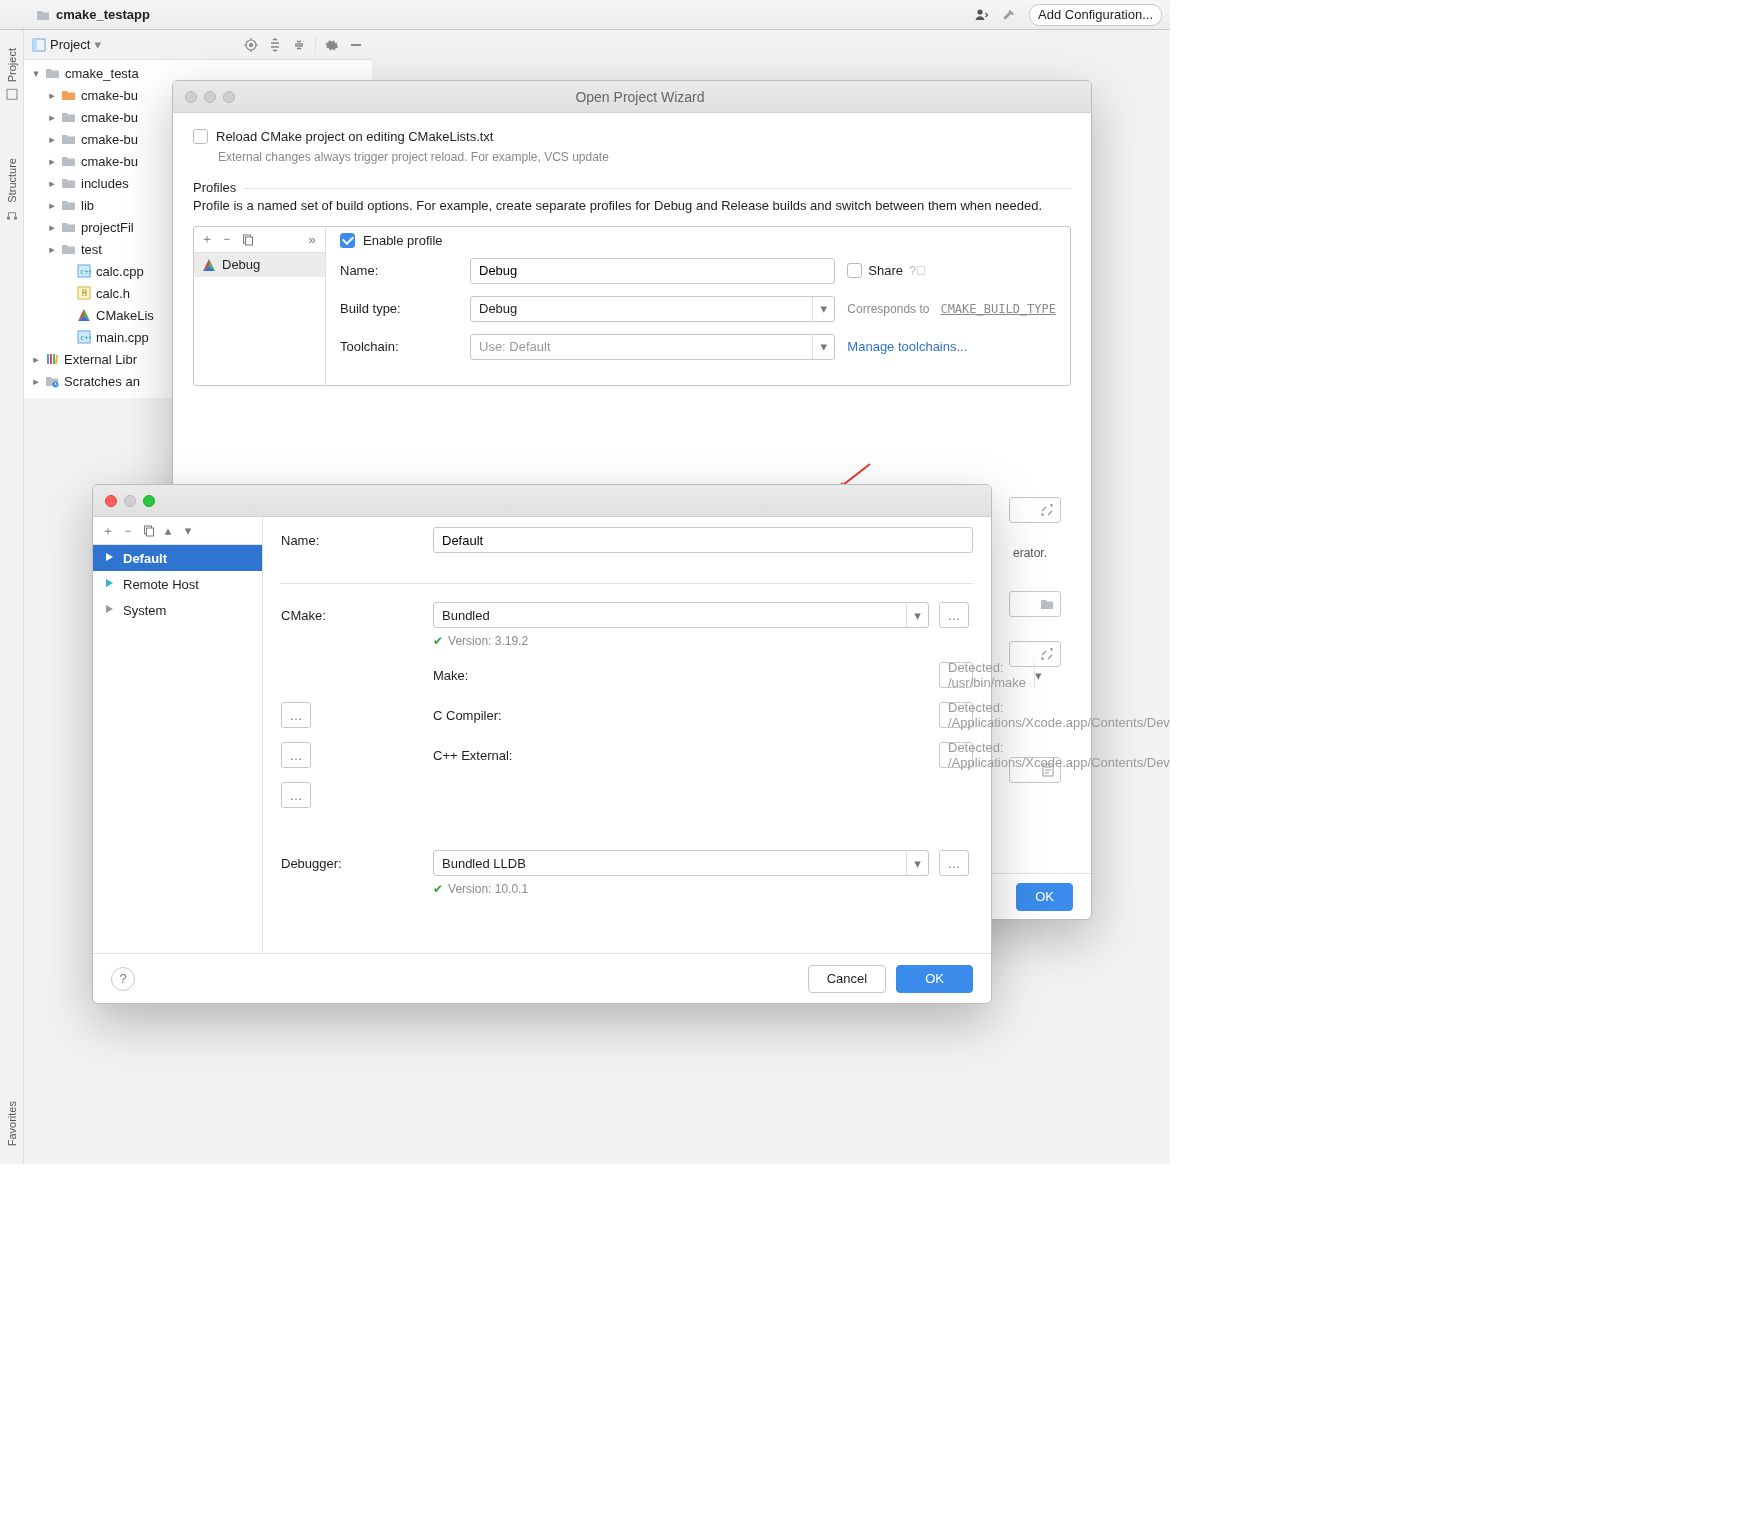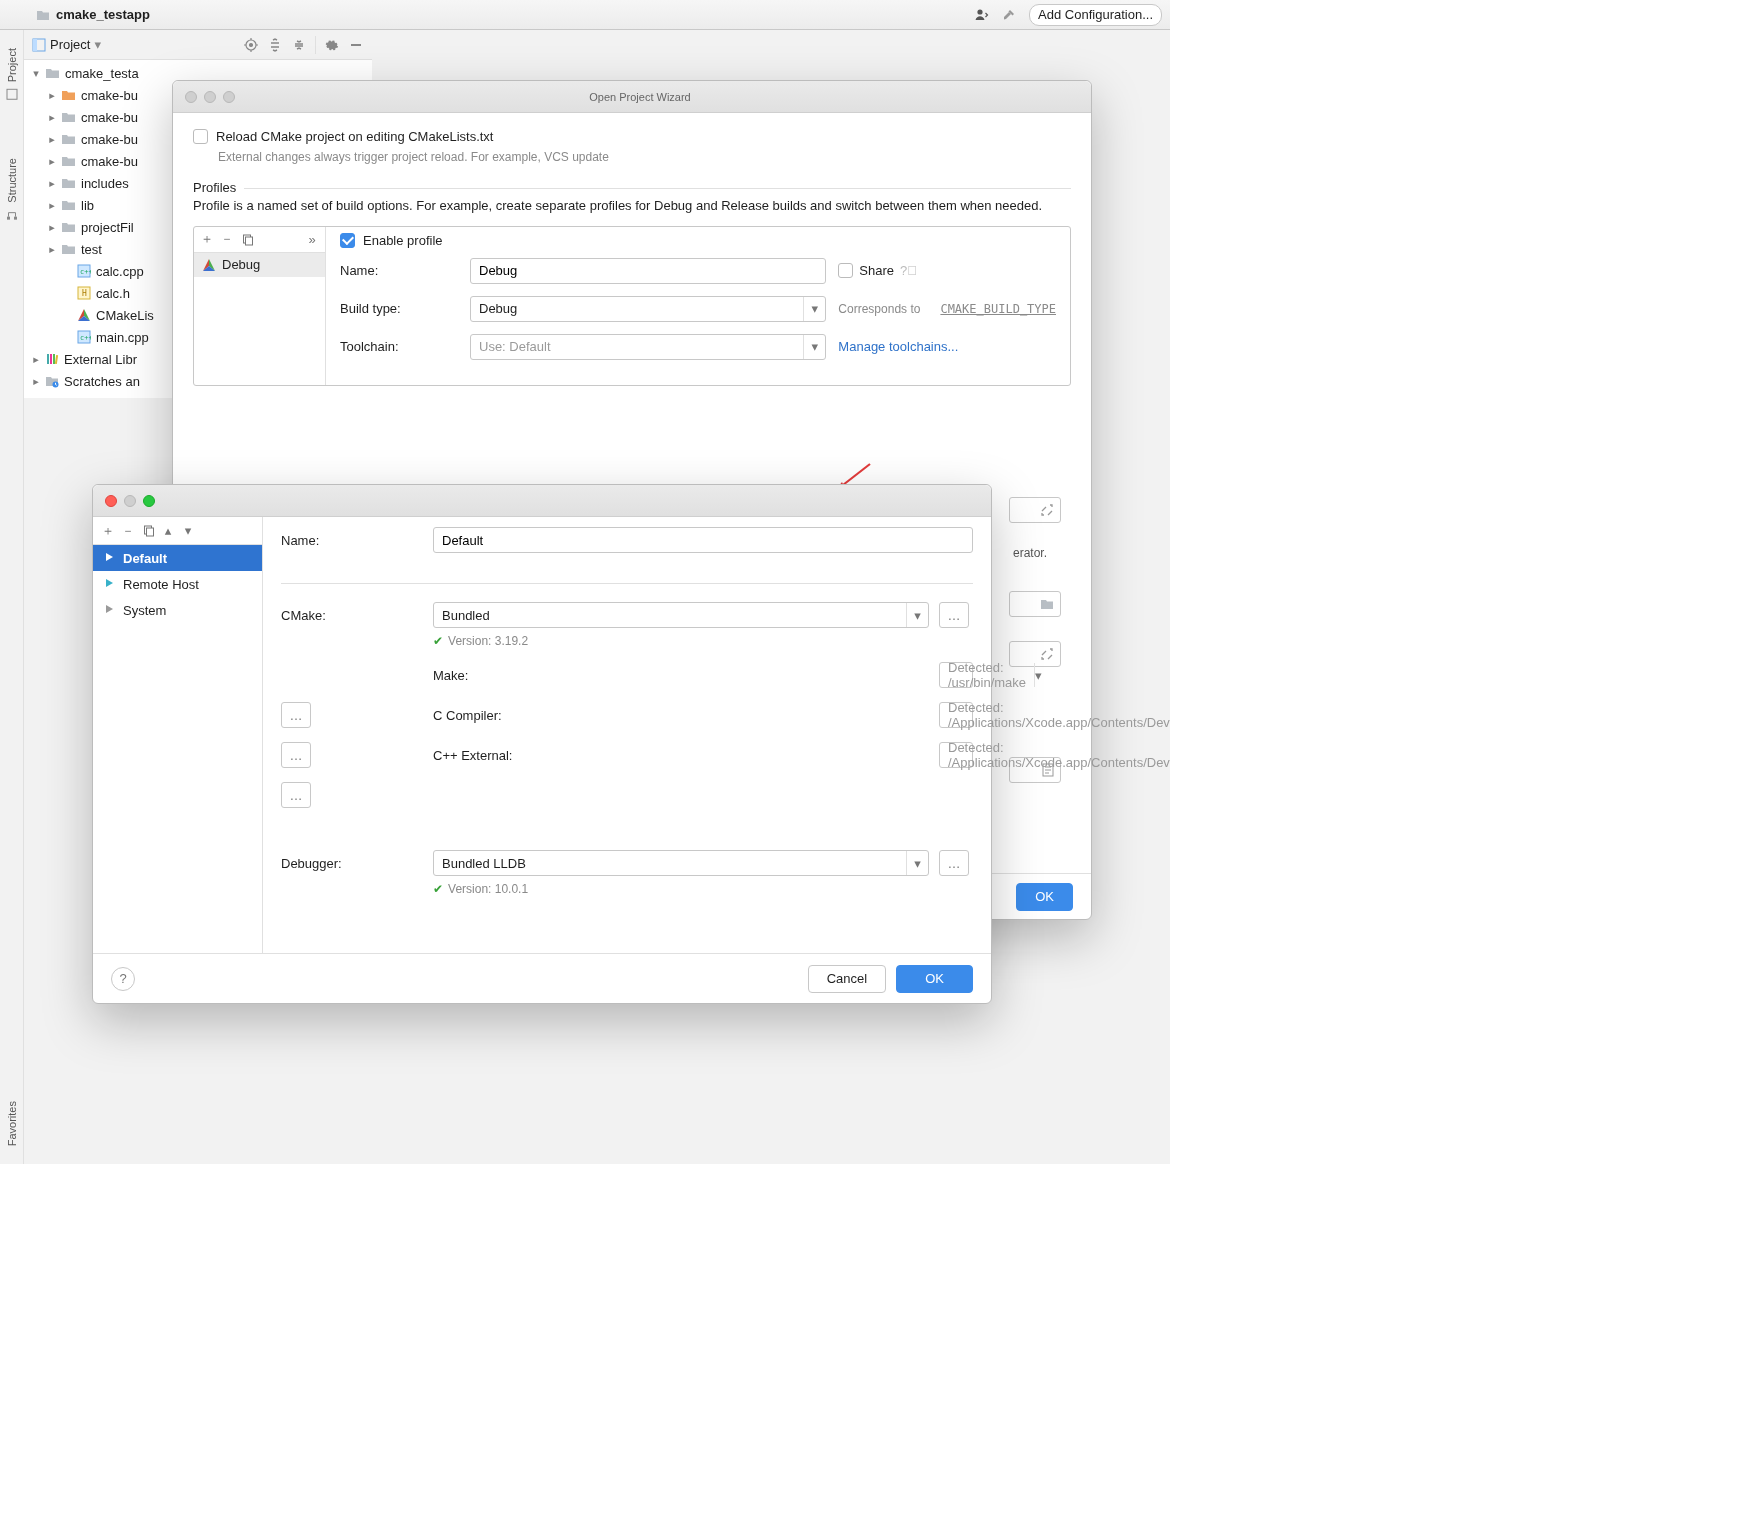--- a/index.html
+++ b/index.html
@@ -55,21 +55,21 @@
   .fold svg{display:block;}
   .fic{width:14px;height:14px;margin:0 5px 0 3px;}
 
   
   .dlg{position:absolute;background:var(--panel);border:1px solid #bcbcbc;border-radius:6px;box-shadow:0 18px 50px rgba(0,0,0,.25);}
   .wizard{left:172px;top:80px;width:920px;height:840px;}
   .dlg-title{height:32px;background:linear-gradient(var(--titlebar),#e0e0e0);border-radius:6px 6px 0 0;display:flex;align-items:center;padding:0 12px;border-bottom:1px solid #cfcfcf;color:#666;}
   .traffic{display:flex;gap:7px;margin-right:10px;}
   .dot{width:12px;height:12px;border-radius:50%;}
   .dot.grey{background:#cfcfcf;border:1px solid #b8b8b8;}
-  .dlg-title .t{flex:1;text-align:center;font-size:11px;}
+  .dlg-title .t{flex:1;text-align:center;font-size:14px;}
 
   .wiz-body{padding:16px 20px 14px 20px;}
   .chk-row{display:flex;align-items:center;gap:8px;margin-bottom:4px;}
   .chk{width:15px;height:15px;border:1px solid #bbb;border-radius:3px;background:#fff;display:flex;align-items:center;justify-content:center;}
   .chk.checked{background:var(--blue);border-color:var(--blue);}
   .chk.checked::after{content:"";width:8px;height:5px;border-left:2px solid #fff;border-bottom:2px solid #fff;transform:rotate(-45deg) translate(1px,-1px);}
   .hint{color:var(--muted);font-size:12px;margin:6px 0 16px 25px;}
   .sec-title{font-size:13px;margin-bottom:2px;}
   .desc{font-size:13px;line-height:1.45;margin-bottom:10px;}
 
@@ -81,21 +81,21 @@
   .pb-item.sel{background:#ebebeb;}
   .cmake-ico{width:14px;height:14px;}
   .pb-right{flex:1;padding:4px 14px 10px 14px;display:flex;flex-direction:column;gap:10px;}
 
   .frm{display:grid;grid-template-columns:118px 1fr auto;align-items:center;column-gap:12px;row-gap:12px;}
   .lbl{font-size:13px;}
   .inp{height:26px;border:1px solid var(--border);border-radius:3px;padding:0 8px;background:#fff;font-size:13px;}
   .sel-inp{height:26px;border:1px solid var(--border);border-radius:3px;background:#fff;display:flex;align-items:center;}
   .sel-inp .val{flex:1;padding:0 8px;font-size:13px;}
   .sel-inp .dd{width:22px;height:100%;border-left:1px solid var(--border-light);display:flex;align-items:center;justify-content:center;color:#777;}
-  .side{display:flex;align-items:flex-end;gap:20px;color:var(--muted);font-size:12px;}
+  .side{display:flex;align-items:flex-end;gap:11px;color:var(--muted);font-size:12px;}
   .mono{font-family:Menlo,Consolas,monospace;text-decoration:underline;}
   .link{color:var(--link);cursor:pointer;}
 
   .share-col{display:flex;align-items:center;gap:6px;}
 
   .bottom-bar{position:absolute;left:0;right:0;bottom:0;height:46px;display:flex;align-items:center;justify-content:flex-end;padding:0 18px;border-top:1px solid var(--border-light);gap:10px;}
   .btn{height:28px;padding:0 18px;border:1px solid var(--border);border-radius:4px;background:#fff;cursor:pointer;font-size:13px;display:flex;align-items:center;}
   .btn.primary{background:var(--blue);border-color:var(--blue);color:#fff;font-weight:500;}
 
   .icon-btn{width:30px;height:26px;border:1px solid var(--border);border-radius:3px;background:#fff;display:flex;align-items:center;justify-content:center;color:#777;}

